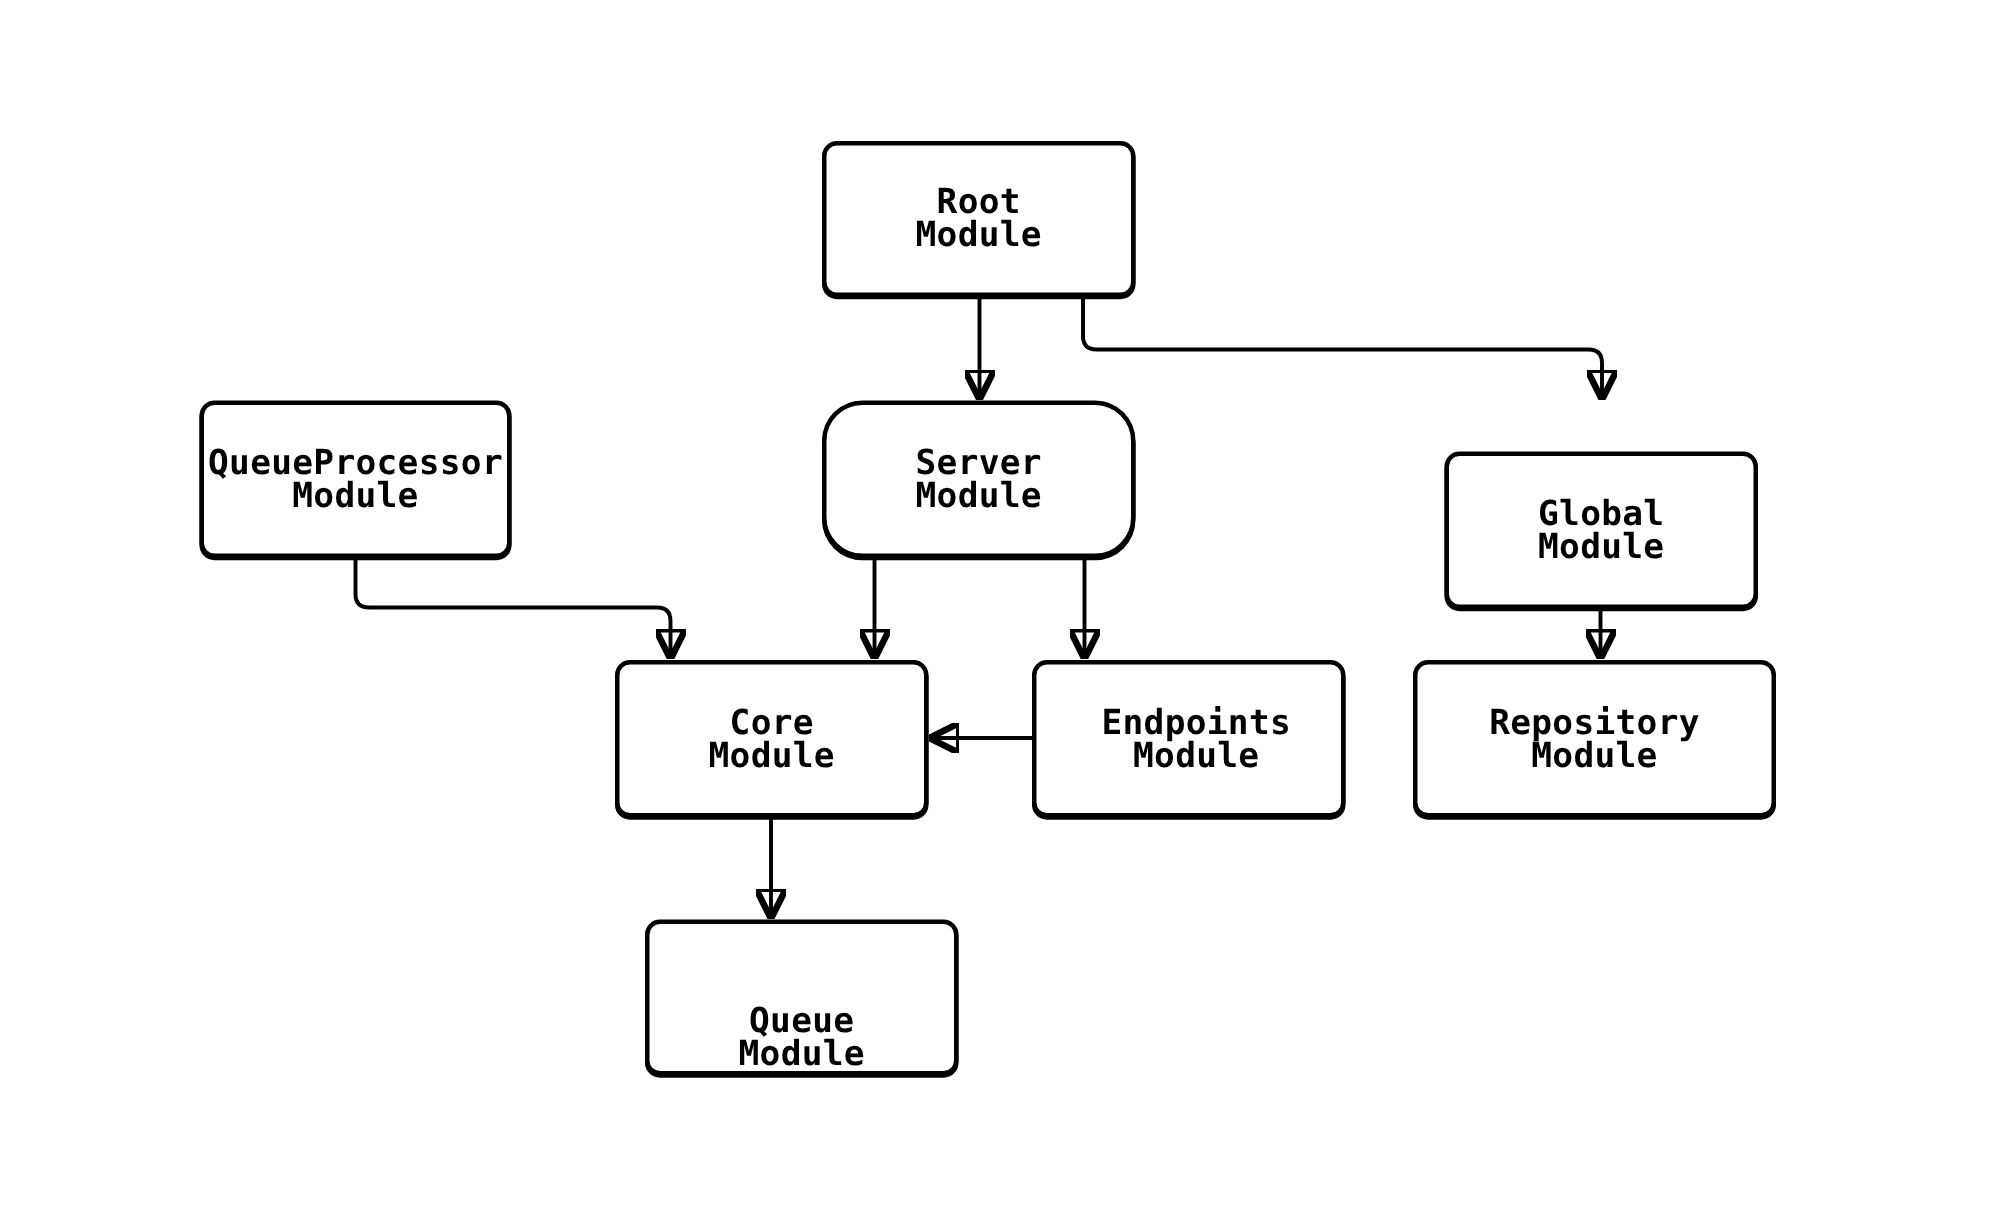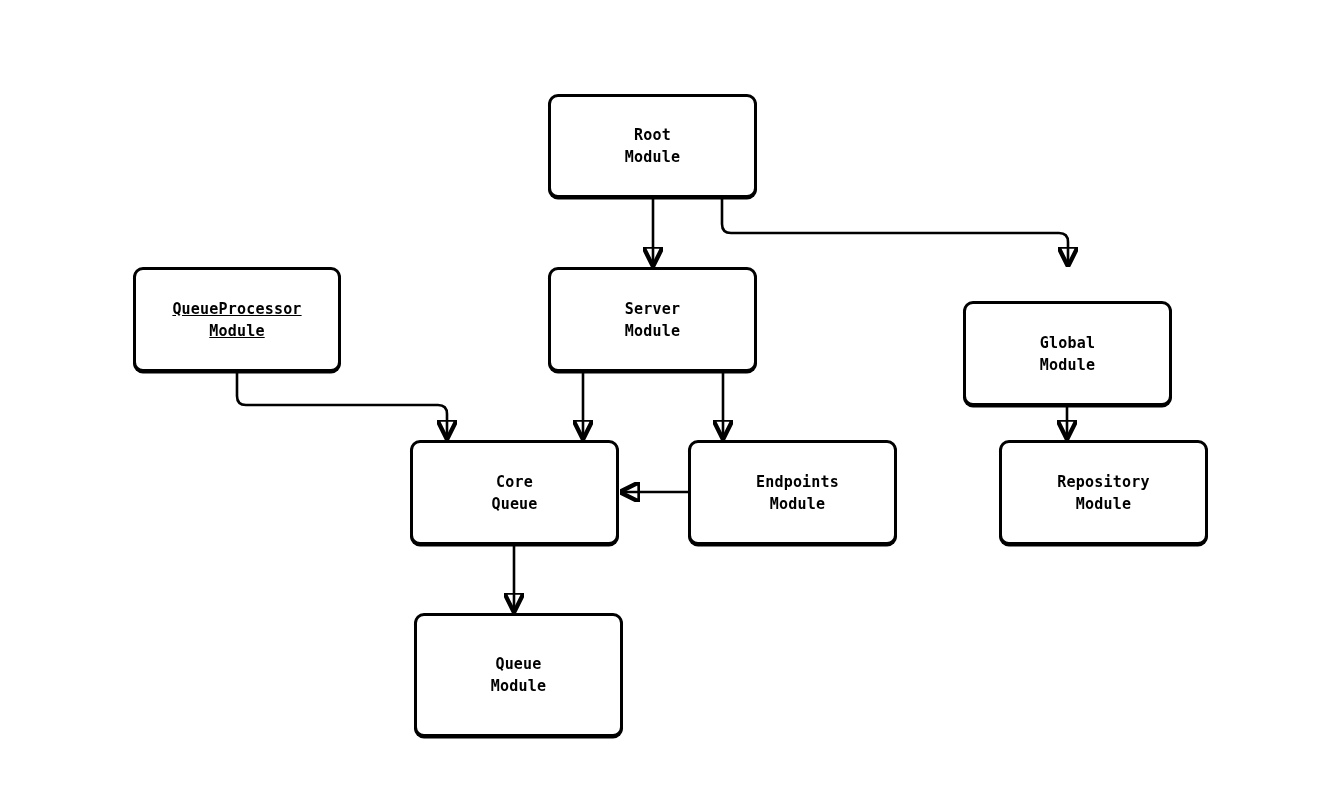--- a/index.html
+++ b/index.html
@@ -35,21 +35,21 @@
     border-radius: 10px;
     box-shadow: 0 1.5px 0 0 #000000;
     display: flex;
     align-items: center;
     justify-content: center;
     text-align: center;
   }
   .node span {
     white-space: pre-line;
     font-weight: bold;
-    font-size: 15px;
+    font-size: 23px;
     line-height: 22px;
     color: #000000;
     letter-spacing: 0.2px;
   }
 </style>
 </head>
 <body>
 
 <div class="canvas">
   <svg class="edge-layer" width="1337" height="809" viewBox="0 0 1337 809" xmlns="http://www.w3.org/2000/svg">
@@ -67,42 +67,42 @@
         <path d="M688,492 L622,492" marker-end="url(#arrowhead)"></path>
         <path d="M1067,372 L1067,437" marker-end="url(#arrowhead)"></path>
         <path d="M514,545 L514,610" marker-end="url(#arrowhead)"></path>
       </g>
   </svg>
   <div>
       <div class="node" style="left: 548px; top: 94px; width: 209px; height: 104px;">
         <span>Root
 Module</span>
       </div>
-      <div class="node" style="left: 133px; top: 267px; width: 208px; height: 105px; text-decoration: underline;">
+      <div class="node" style="left: 133px; top: 267px; width: 208px; height: 105px;">
         <span>QueueProcessor
 Module</span>
       </div>
-      <div class="node" style="left: 548px; top: 267px; width: 209px; height: 105px;">
+      <div class="node" style="left: 548px; top: 267px; width: 209px; height: 105px; border-radius: 27px;">
         <span>Server
 Module</span>
       </div>
       <div class="node" style="left: 963px; top: 267px; width: 209px; height: 105px; margin-top: 34px;">
         <span>Global
 Module</span>
       </div>
       <div class="node" style="left: 410px; top: 440px; width: 209px; height: 105px;">
         <span>Core
-Queue</span>
+Module</span>
       </div>
       <div class="node" style="left: 688px; top: 440px; width: 209px; height: 105px; padding-left: 10px;">
         <span>Endpoints
 Module</span>
       </div>
-      <div class="node" style="left: 999px; top: 440px; width: 209px; height: 105px;">
+      <div class="node" style="left: 942px; top: 440px; width: 242px; height: 105px;">
         <span>Repository
 Module</span>
       </div>
-      <div class="node" style="left: 414px; top: 613px; width: 209px; height: 124px;">
+      <div class="node" style="left: 430px; top: 613px; width: 209px; height: 104px; align-items: flex-end;">
         <span>Queue
 Module</span>
       </div>
     </div>
 </div>
 
 </body></html>

